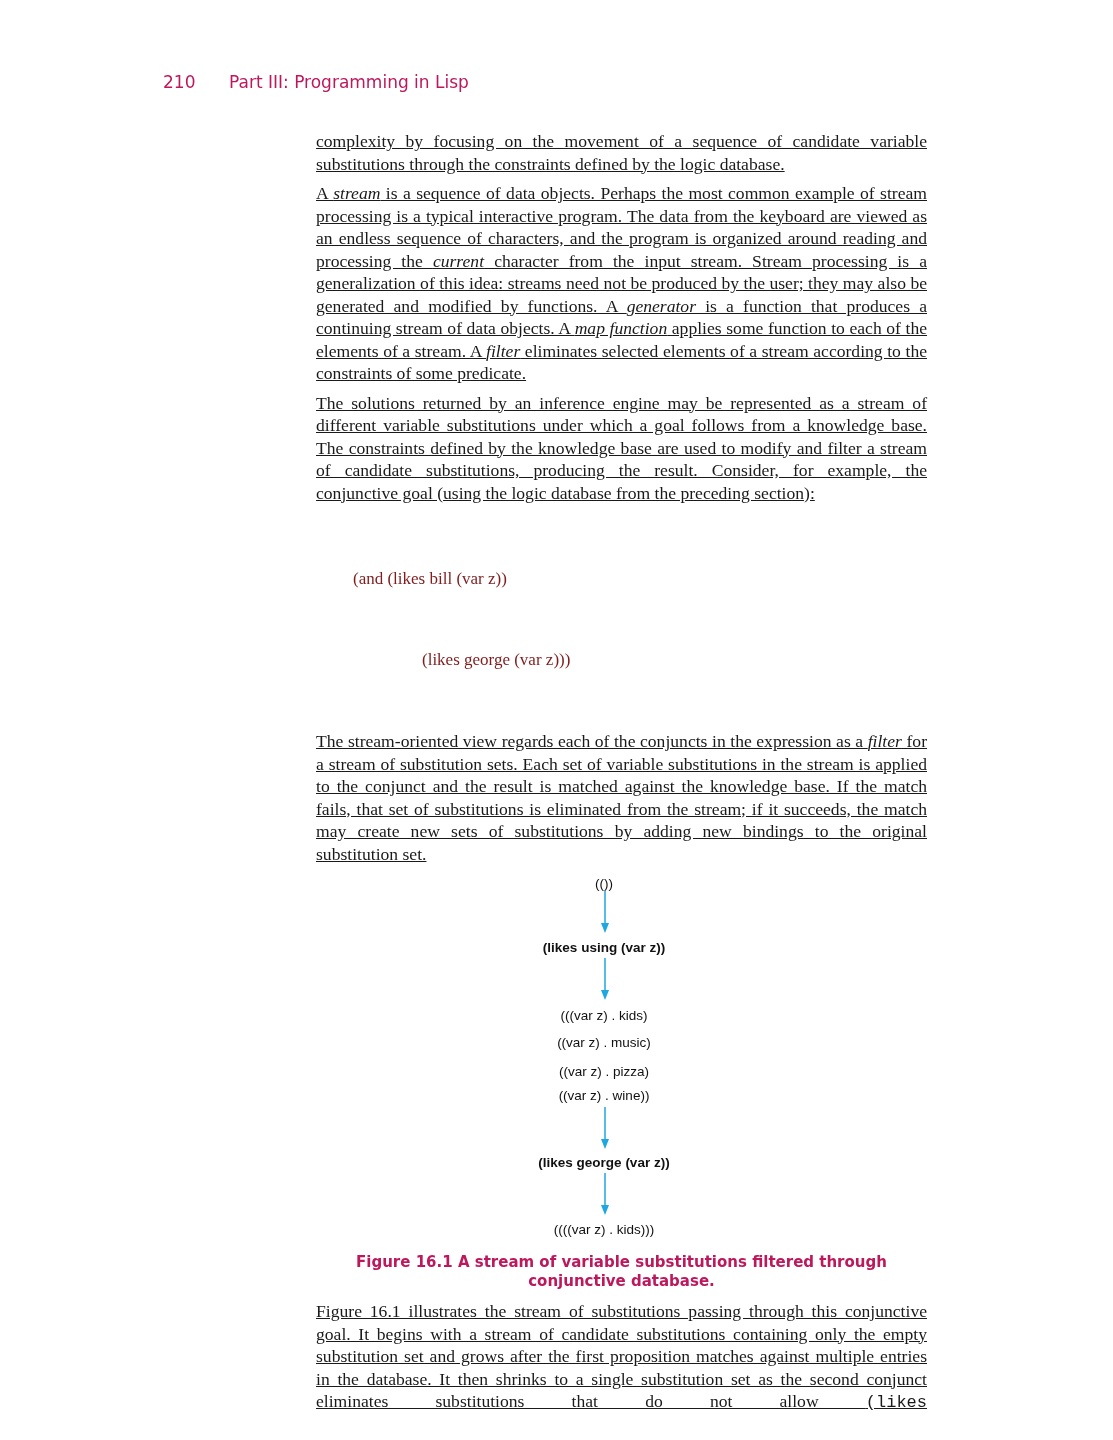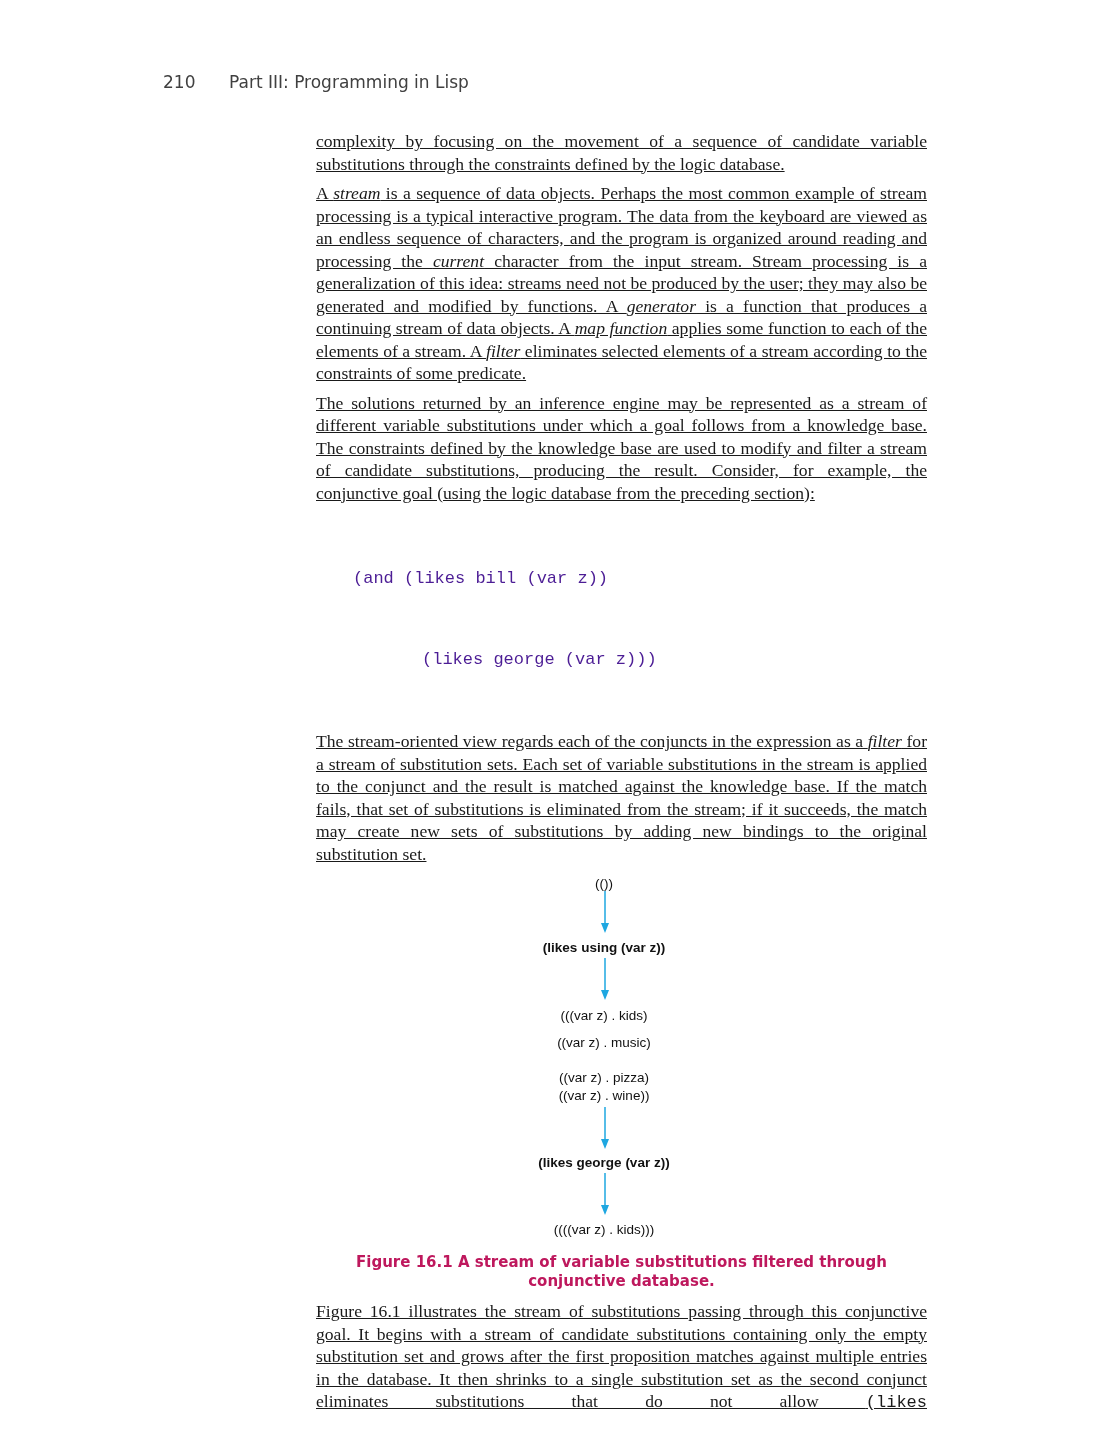--- a/index.html
+++ b/index.html
@@ -1,32 +1,32 @@
 <!DOCTYPE html>
 <html><head>
   <meta charset="utf-8">
   <style>
     html, body { margin: 0; padding: 0; background: #ffffff; }
     body { width: 1113px; height: 1440px; position: relative; overflow: hidden; color: #1a1a1a; }
     .running-head {
       position: absolute; top: 72px; left: 163px;
-      font-family: "DejaVu Sans", sans-serif; font-size: 17px; color: #404040;
+      font-family: "DejaVu Sans", sans-serif; font-size: 17px; color: #be185d;
       white-space: nowrap;
     }
     .running-head .page-no { display: inline-block; width: 66px; }
     .column {
       position: absolute; left: 316px; top: 130px; width: 611px;
       font-family: "Liberation Serif", serif; font-size: 17.6px; line-height: 22.5px;
       text-align: justify; color: #1a1a1a;
     }
     .para { margin: 0 0 7px 0; text-decoration: underline; }
     .para i { font-style: italic; }
     .code-block {
-      font-family: Liberation Mono, monospace; font-size: 17px; line-height: 27px;
-      margin: 0 0 3px 0; white-space: pre; text-align: left; color: #4c1d95;
+      font-family: Liberation Serif, serif; font-size: 17px; line-height: 27px;
+      margin: 0 0 3px 0; white-space: pre; text-align: left; color: #7f1d1d;
     }
     .code-line-1 { padding-left: 37px; }
     .code-line-2 { padding-left: 106px; }
     .mono-inline { font-family: "Liberation Mono", monospace; font-size: 17px; }
     .figure {
       position: relative; width: 611px; height: 380px; margin: 0;
     }
     .fig-label {
       position: absolute; left: 0; width: 576px; text-align: center;
       font-family: "Liberation Sans", sans-serif; font-size: 13.5px; color: #111;
@@ -73,21 +73,21 @@
     </div>
     <div class="fig-label bold" style="top:72px">(likes using (var z))</div>
     <div class="arrow" style="top:93px">
       <svg width="8" height="42" viewBox="0 0 8 42">
           <line x1="4" y1="0" x2="4" y2="34" stroke="#1ea7e1" stroke-width="1.5"></line>
           <polygon points="0,32 8,32 4,42" fill="#1ea7e1"></polygon>
         </svg>
     </div>
     <div class="fig-label" style="top:167px">((var z) . music)</div>
     <div class="fig-label" style="top:140px">(((var z) . kids)</div>
-    <div class="fig-label" style="top:202px">((var z) . pizza)</div>
+    <div class="fig-label" style="top:196px">((var z) . pizza)</div>
     <div class="fig-label" style="top:220px">((var z) . wine))</div>
     <div class="arrow" style="top:242px">
       <svg width="8" height="42" viewBox="0 0 8 42">
           <line x1="4" y1="0" x2="4" y2="34" stroke="#1ea7e1" stroke-width="1.5"></line>
           <polygon points="0,32 8,32 4,42" fill="#1ea7e1"></polygon>
         </svg>
     </div>
     <div class="fig-label bold" style="top:287px">(likes george (var z))</div>
     <div class="arrow" style="top:308px">
       <svg width="8" height="42" viewBox="0 0 8 42">

